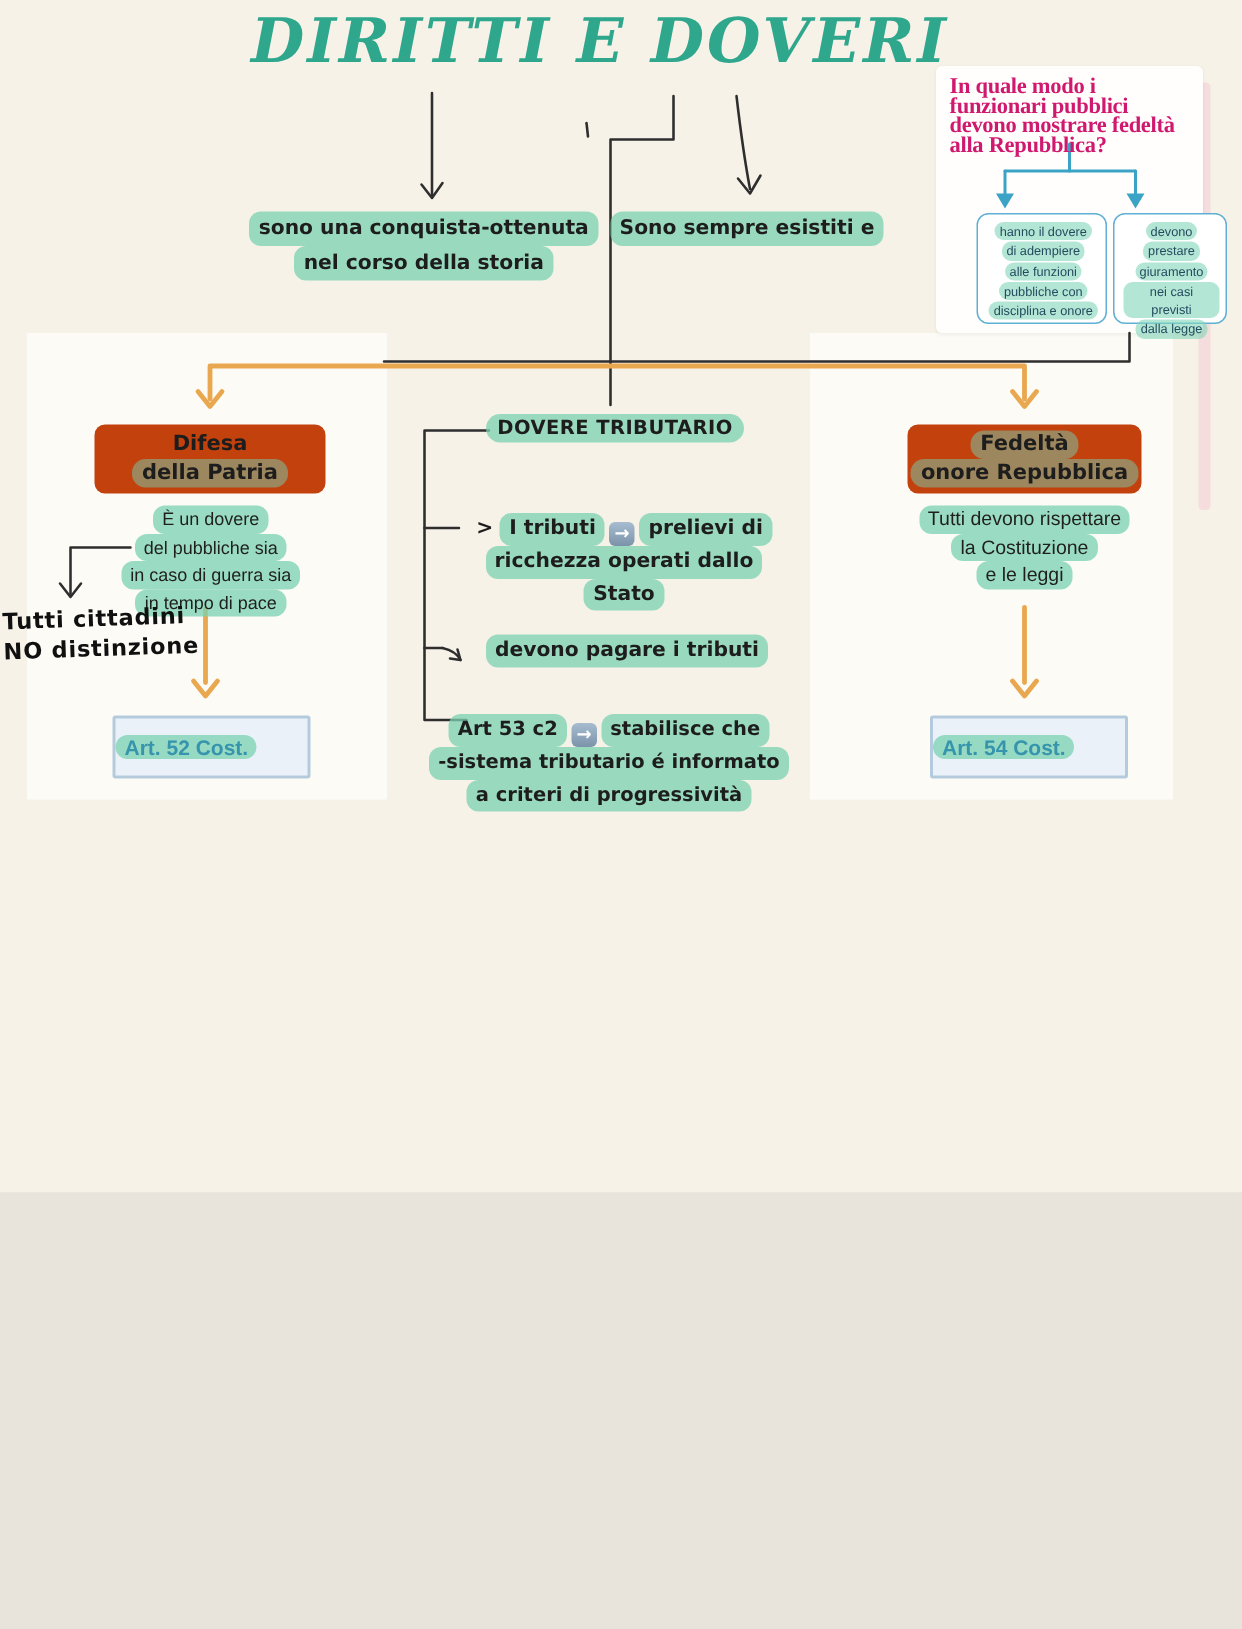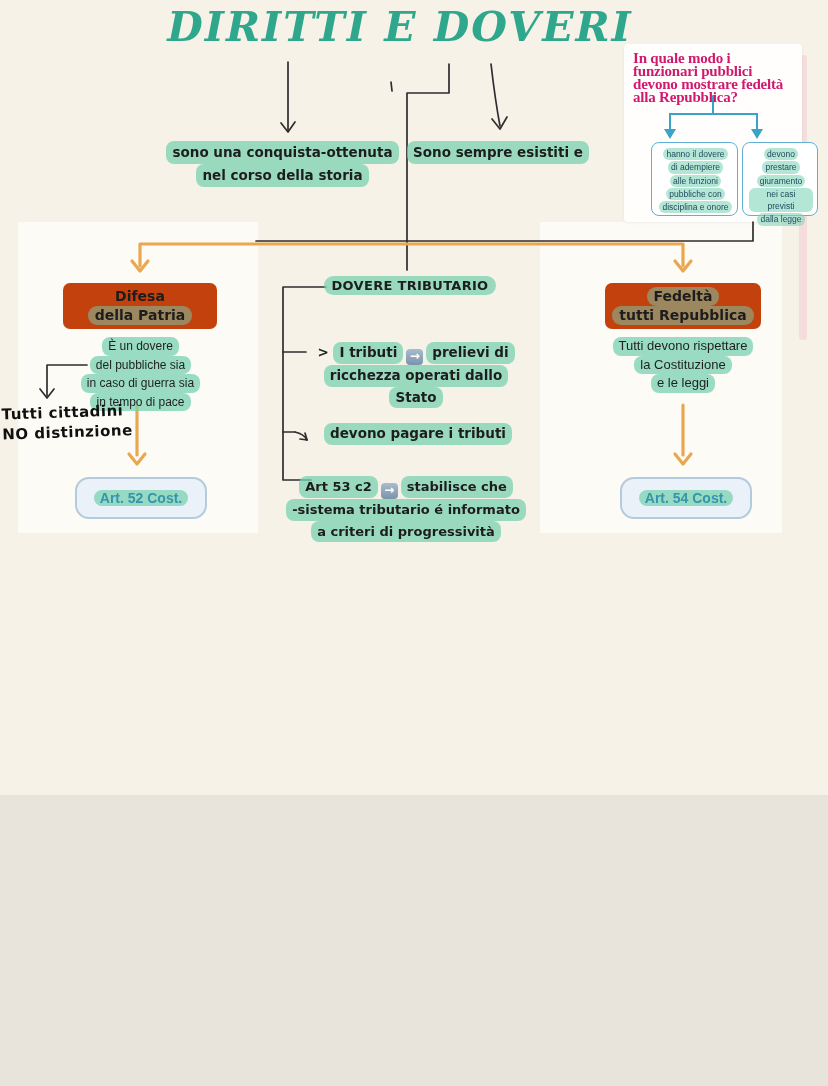--- a/index.html
+++ b/index.html
@@ -20,22 +20,22 @@
   .page-title{
     font-family:"DejaVu Serif",serif;font-style:italic;font-weight:bold;
     color:#2fa78d;font-size:41px;letter-spacing:2px;line-height:46px;
   }
   .heading-box{
     position:absolute;background:#c2410c;border-radius:7px;z-index:2;
     display:flex;align-items:center;justify-content:center;
   }
   .heading-box .inner{font-size:14px;line-height:19px;}
   .article-box{
-    position:absolute;background:#eaf1f8;border:2px solid #b3cbdd;border-radius:14px;z-index:2;
-    display:flex;align-items:center;justify-content:center;
+    position:absolute;background:#eaf1f8;border:2px solid #b3cbdd;border-radius:2px;z-index:2;
+    display:flex;align-items:center;justify-content:flex-start;
   }
   .article-box .lbl{font-family:"Liberation Sans",sans-serif;font-weight:bold;font-size:14px;color:#3694ac;}
   .q-card{position:absolute;background:#fffefc;border-radius:4px;box-shadow:0 1px 3px rgba(0,0,0,0.06);z-index:0;}
   .q-text{position:absolute;font-family:Liberation Serif, serif;font-weight:bold;font-size:15px;
     letter-spacing:-0.2px;line-height:13px;color:#d0196e;z-index:2;}
   .ans-box{position:absolute;background:#fff;border:1.5px solid #5fb0d4;border-radius:8px;z-index:2;
     font-family:"Liberation Sans",sans-serif;font-size:8.5px;line-height:12.3px;color:#234b5e;
     padding:5px 4px 0 6px;box-sizing:border-box;text-align:center;margin-left:20px;}
   .pink-edge{position:absolute;background:rgba(238,168,190,0.28);border-radius:3px;z-index:0;}
   .branch{font-size:13.5px;line-height:23px;}
@@ -172,21 +172,21 @@
     <div>
       <span></span><span class="hl">Art 53 c2</span><span class="em-arrow">→</span><span class="hl">stabilisce che</span>
     </div>
     <div><span class="hl">-sistema tributario é informato</span></div>
     <div><span class="hl">a criteri di progressività</span></div>
   </div>
 
   <div class="heading-box" style="left:605px;top:283px;width:156px;height:46px;">
     <div class="inner center comic">
       <div><span class="smudge">Fedeltà</span></div>
-      <div><span class="smudge">tutti Repubblica</span></div>
+      <div><span class="smudge">onore Repubblica</span></div>
     </div>
   </div>
   <div class="txt center bodyfont" style="left:572px;top:337px;width:222px;font-size:13px;line-height:18.5px;">
     <div><span class="hl">Tutti devono rispettare</span></div>
     <div><span class="hl">la Costituzione</span></div>
     <div><span class="hl">e le leggi</span></div>
   </div>
   <div class="article-box" style="left:620px;top:477px;width:128px;height:38px;">
     <span class="lbl"><span class="hl">Art. 54 Cost.</span></span>
   </div>

